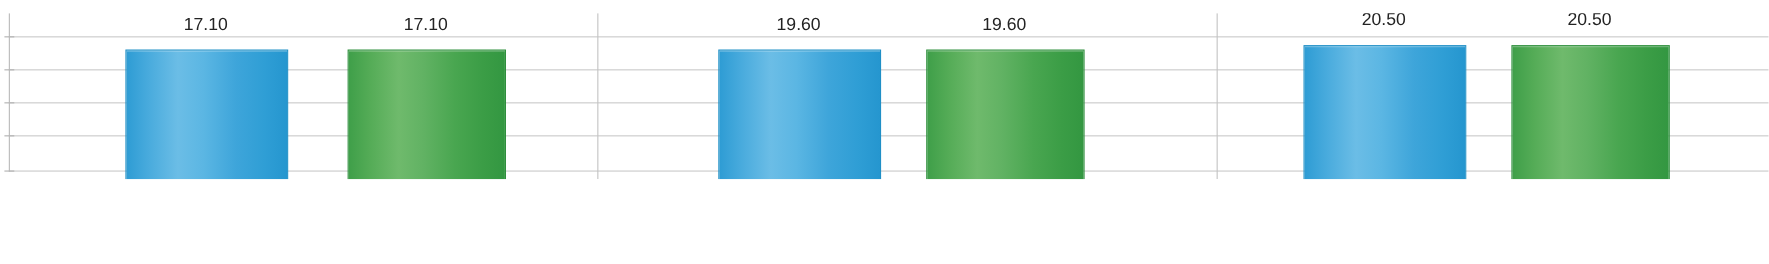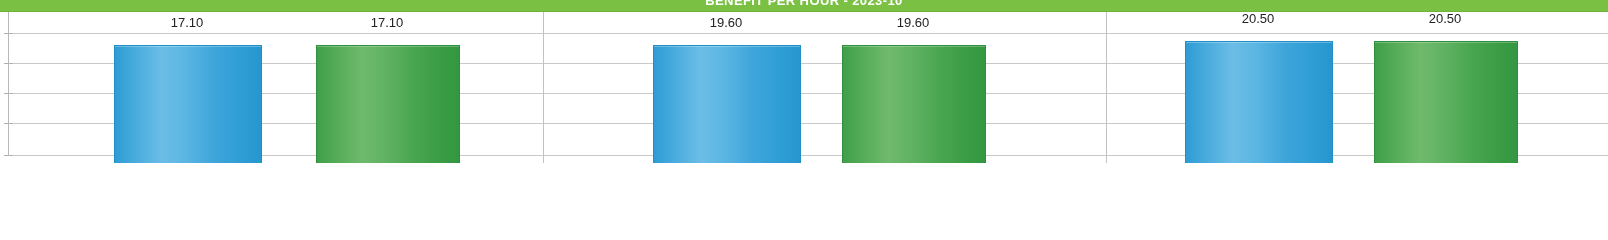--- a/index.html
+++ b/index.html
@@ -128,36 +128,32 @@
       #3b9d46 86%,
       #339741 100%);
     border: 1px solid #2e8f3c;
     box-shadow: inset 0 1px 0 rgba(255,255,255,0.25);
   }
 
   .bar-label {
     position: absolute;
     z-index: 4;
     color: #232323;
-    font-size: 13px;
+    font-size: 16px;
     font-weight: normal;
     text-align: center;
     line-height: 14px;
     white-space: nowrap;
   }
 </style>
 </head>
 <body>
 
 <div id="chart-widget">
 
-  <div class="title-banner">
-    <div class="title-text">BENEFIT PER HOUR - 2023-10</div>
-    <div class="banner-underline"></div>
-  </div>
 
   <div class="plot-area">
     <div id="gridlines-layer">
         <div class="gridline" style="top: 21px;"></div>
         <div class="axis-tick" style="top: 21px;"></div>
         <div class="gridline" style="top: 51px;"></div>
         <div class="axis-tick" style="top: 51px;"></div>
         <div class="gridline" style="top: 81px;"></div>
         <div class="axis-tick" style="top: 81px;"></div>
         <div class="gridline" style="top: 111px;"></div>

